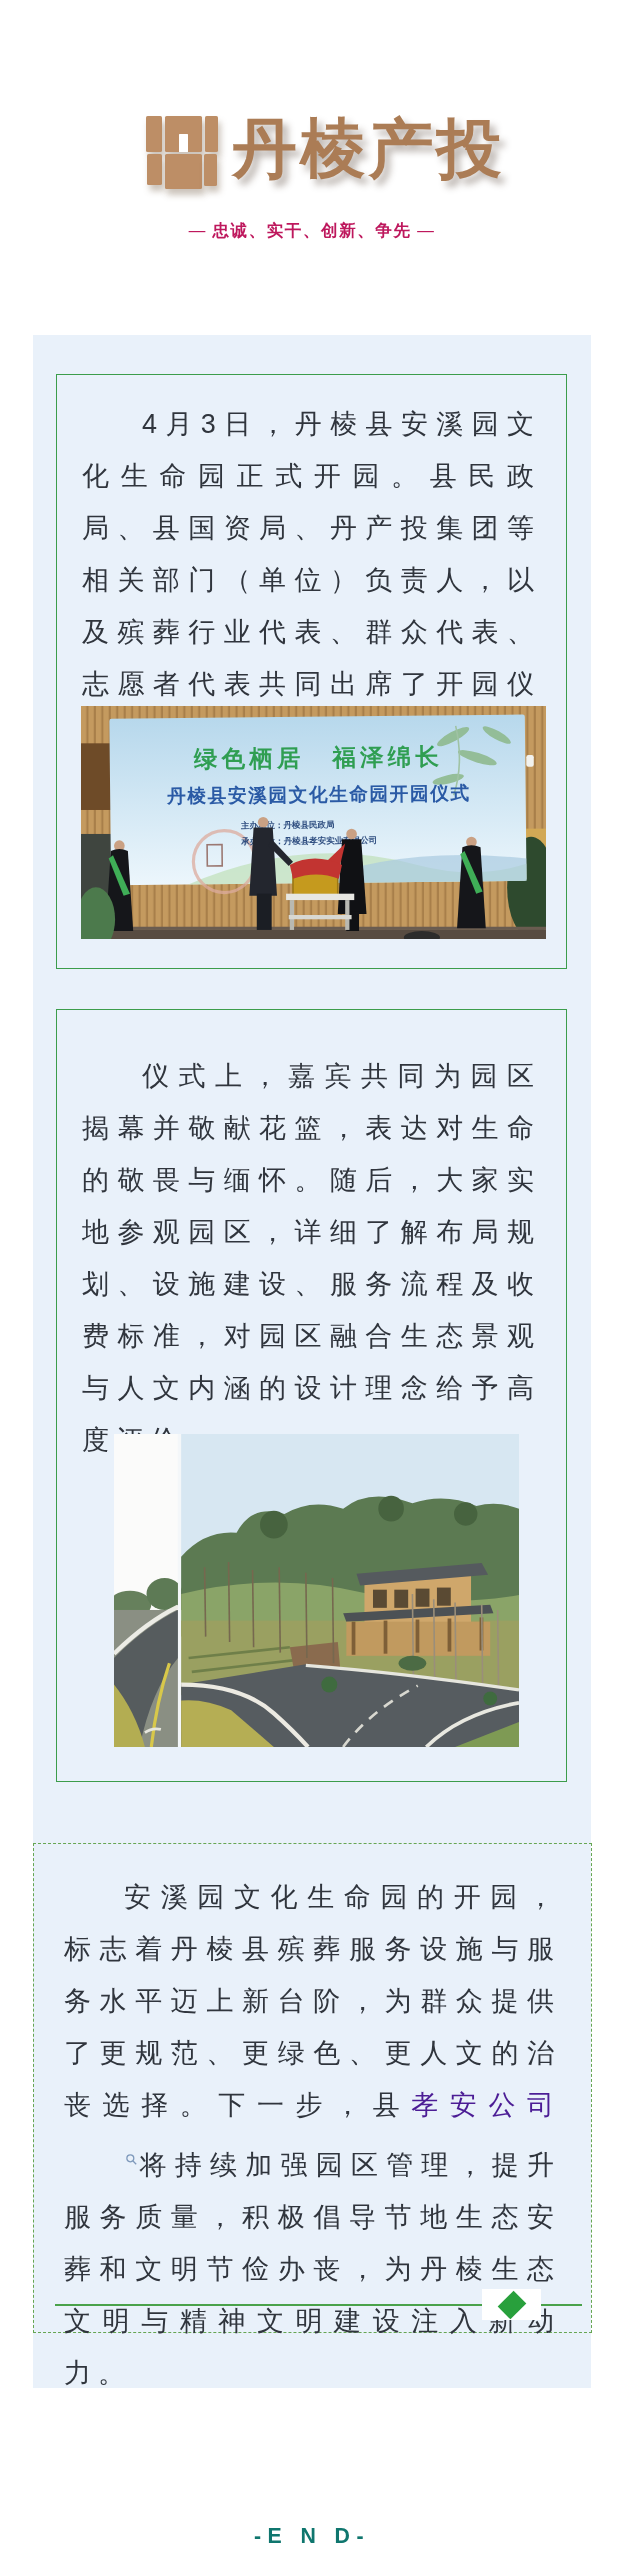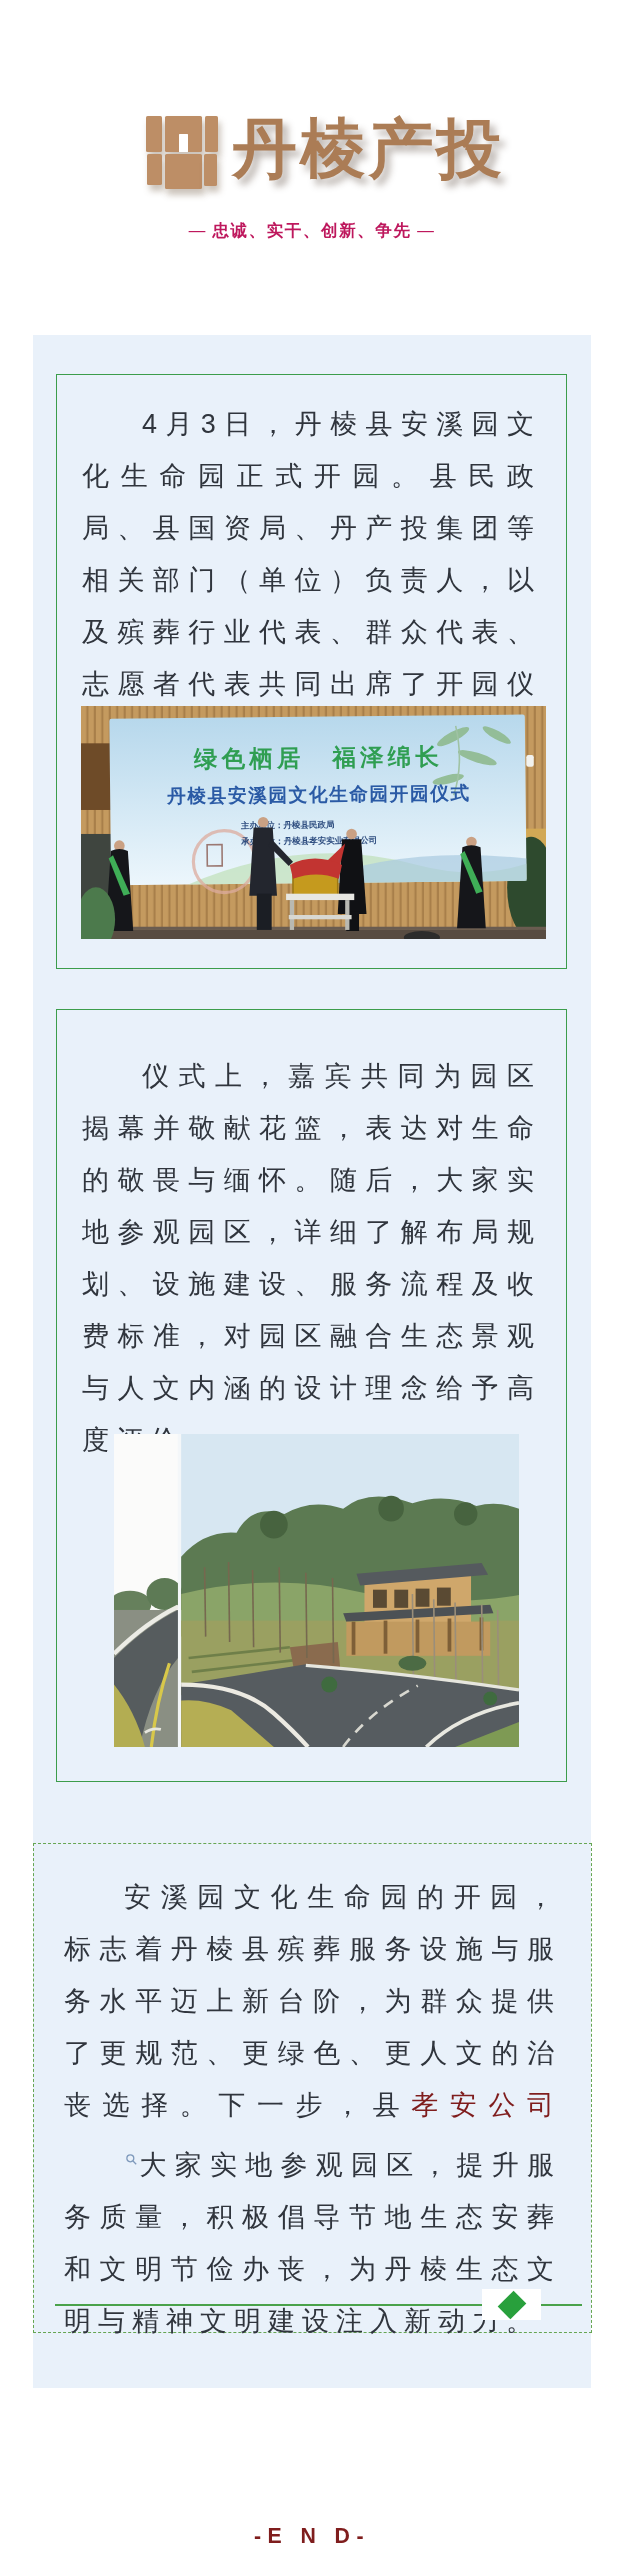--- a/index.html
+++ b/index.html
@@ -33,35 +33,35 @@
   #box3{position:absolute;left:33px;top:1843px;width:559px;height:490px;
         border:1.6px dashed #66a653;box-sizing:border-box;}
   .para{
     position:absolute;margin:0;color:#30353d;font-size:27px;line-height:52px;
     letter-spacing:7px;text-align:justify;text-justify:inter-character;
     text-indent:60px;font-weight:400;
   }
   #para1{left:82px;top:398px;width:459px;}
   #para2{left:82px;top:1050px;width:459px;}
   #para3{left:64px;top:1871px;width:497px;}
-  .company-link{color:#7f1d1d;text-decoration:none;cursor:pointer;}
+  .company-link{color:#4c1d95;text-decoration:none;cursor:pointer;}
   .mag-icon{display:inline-block;vertical-align:7.5px;margin:0 1.1px 0 0.5px;}
   
   .photo{position:absolute;display:block;}
   #photo1{left:81px;top:706px;width:465px;height:233px;}
   #photo2{left:114px;top:1434px;width:405px;height:313px;}
   
   #divider-line{position:absolute;left:55px;top:2304px;width:527px;height:1.6px;background:#4aa24a;}
   #diamond-holder{position:absolute;left:482px;top:2289px;width:59px;height:31px;background:#ffffff;
                   display:flex;align-items:center;justify-content:center;}
   #diamond{width:18px;height:18px;background:#28a03c;transform:rotate(45deg) scale(1,1.25);}
   
   #end-label{
     position:absolute;left:0;top:2524px;width:624px;text-align:center;
-    font-size:21.3px;font-weight:600;letter-spacing:6.4px;color:#7f1d1d;
+    font-size:21.3px;font-weight:600;letter-spacing:6.4px;color:#0f766e;
   }
 </style>
 </head>
 <body>
 
 <div id="page">
 
   <div>
     <div id="logo-mark">
       <div class="tile" style="left:0;   top:0;   width:15.5px;height:36px;"></div>
@@ -237,21 +237,21 @@
       <circle cx="404" cy="470" r="15" fill="#3f6b3f"></circle>
       <circle cx="706" cy="496" r="13" fill="#3f6b3f"></circle>
       <ellipse cx="560" cy="430" rx="26" ry="14" fill="#4c6b44"></ellipse>
     </g>
   </svg>
 
   <div id="box3"></div>
   <p id="para3" class="para"><span>安溪园文化生命园的开园，标志着丹棱县殡葬服务设施与服务水平迈上新台阶，为群众提供了更规范、更绿色、更人文的治丧选择。下一步，县</span><a class="company-link" href="#">孝安公司</a><span class="mag-icon"><svg width="12.8" height="12.8" viewBox="0 0 24 24">
           <circle cx="10" cy="10" r="6.5" fill="none" stroke="#7e99bb" stroke-width="2.4"></circle>
           <line x1="15" y1="15" x2="21" y2="21" stroke="#7e99bb" stroke-width="2.4"></line>
-        </svg></span><span>大家实地参观园区，提升服务质量，积极倡导节地生态安葬和文明节俭办丧，为丹棱生态文明与精神文明建设注入新动力。</span></p>
+        </svg></span><span>将持续加强园区管理，提升服务质量，积极倡导节地生态安葬和文明节俭办丧，为丹棱生态文明与精神文明建设注入新动力。</span></p>
 
   <div id="divider-line"></div>
   <div id="diamond-holder">
     <div id="diamond"></div>
   </div>
 
   <div id="end-label">-E N D-</div>
 
 </div>
 

